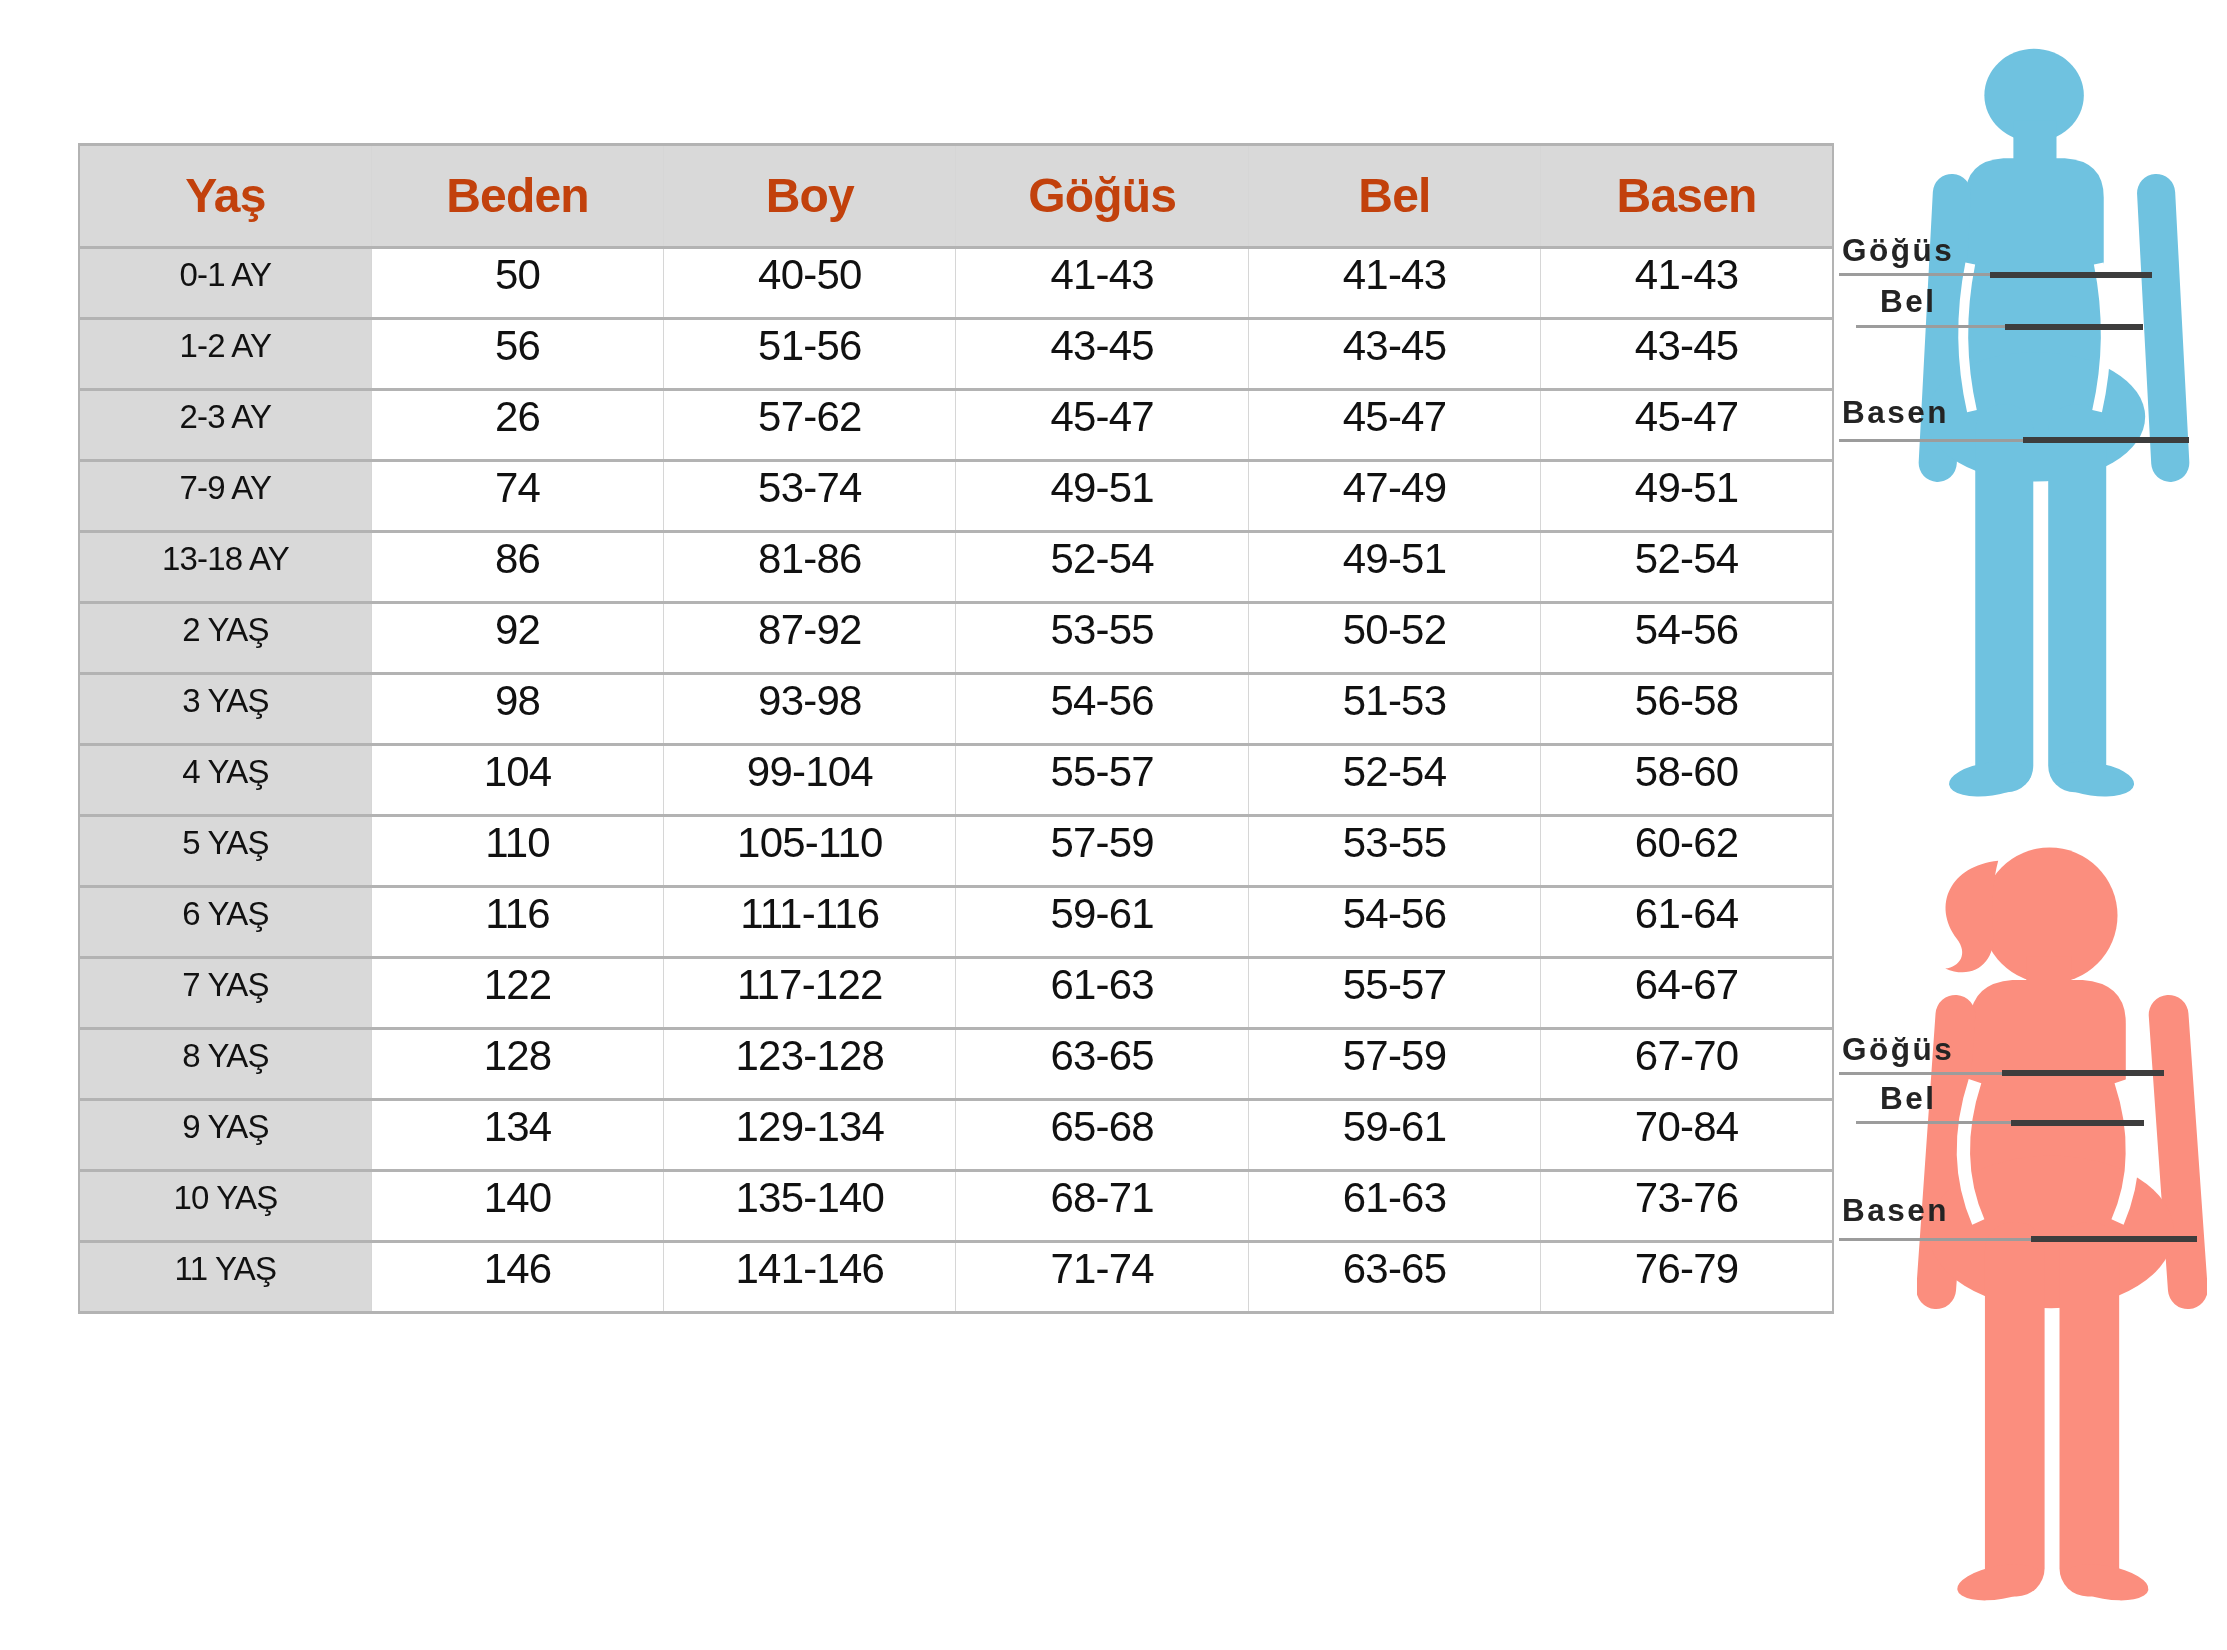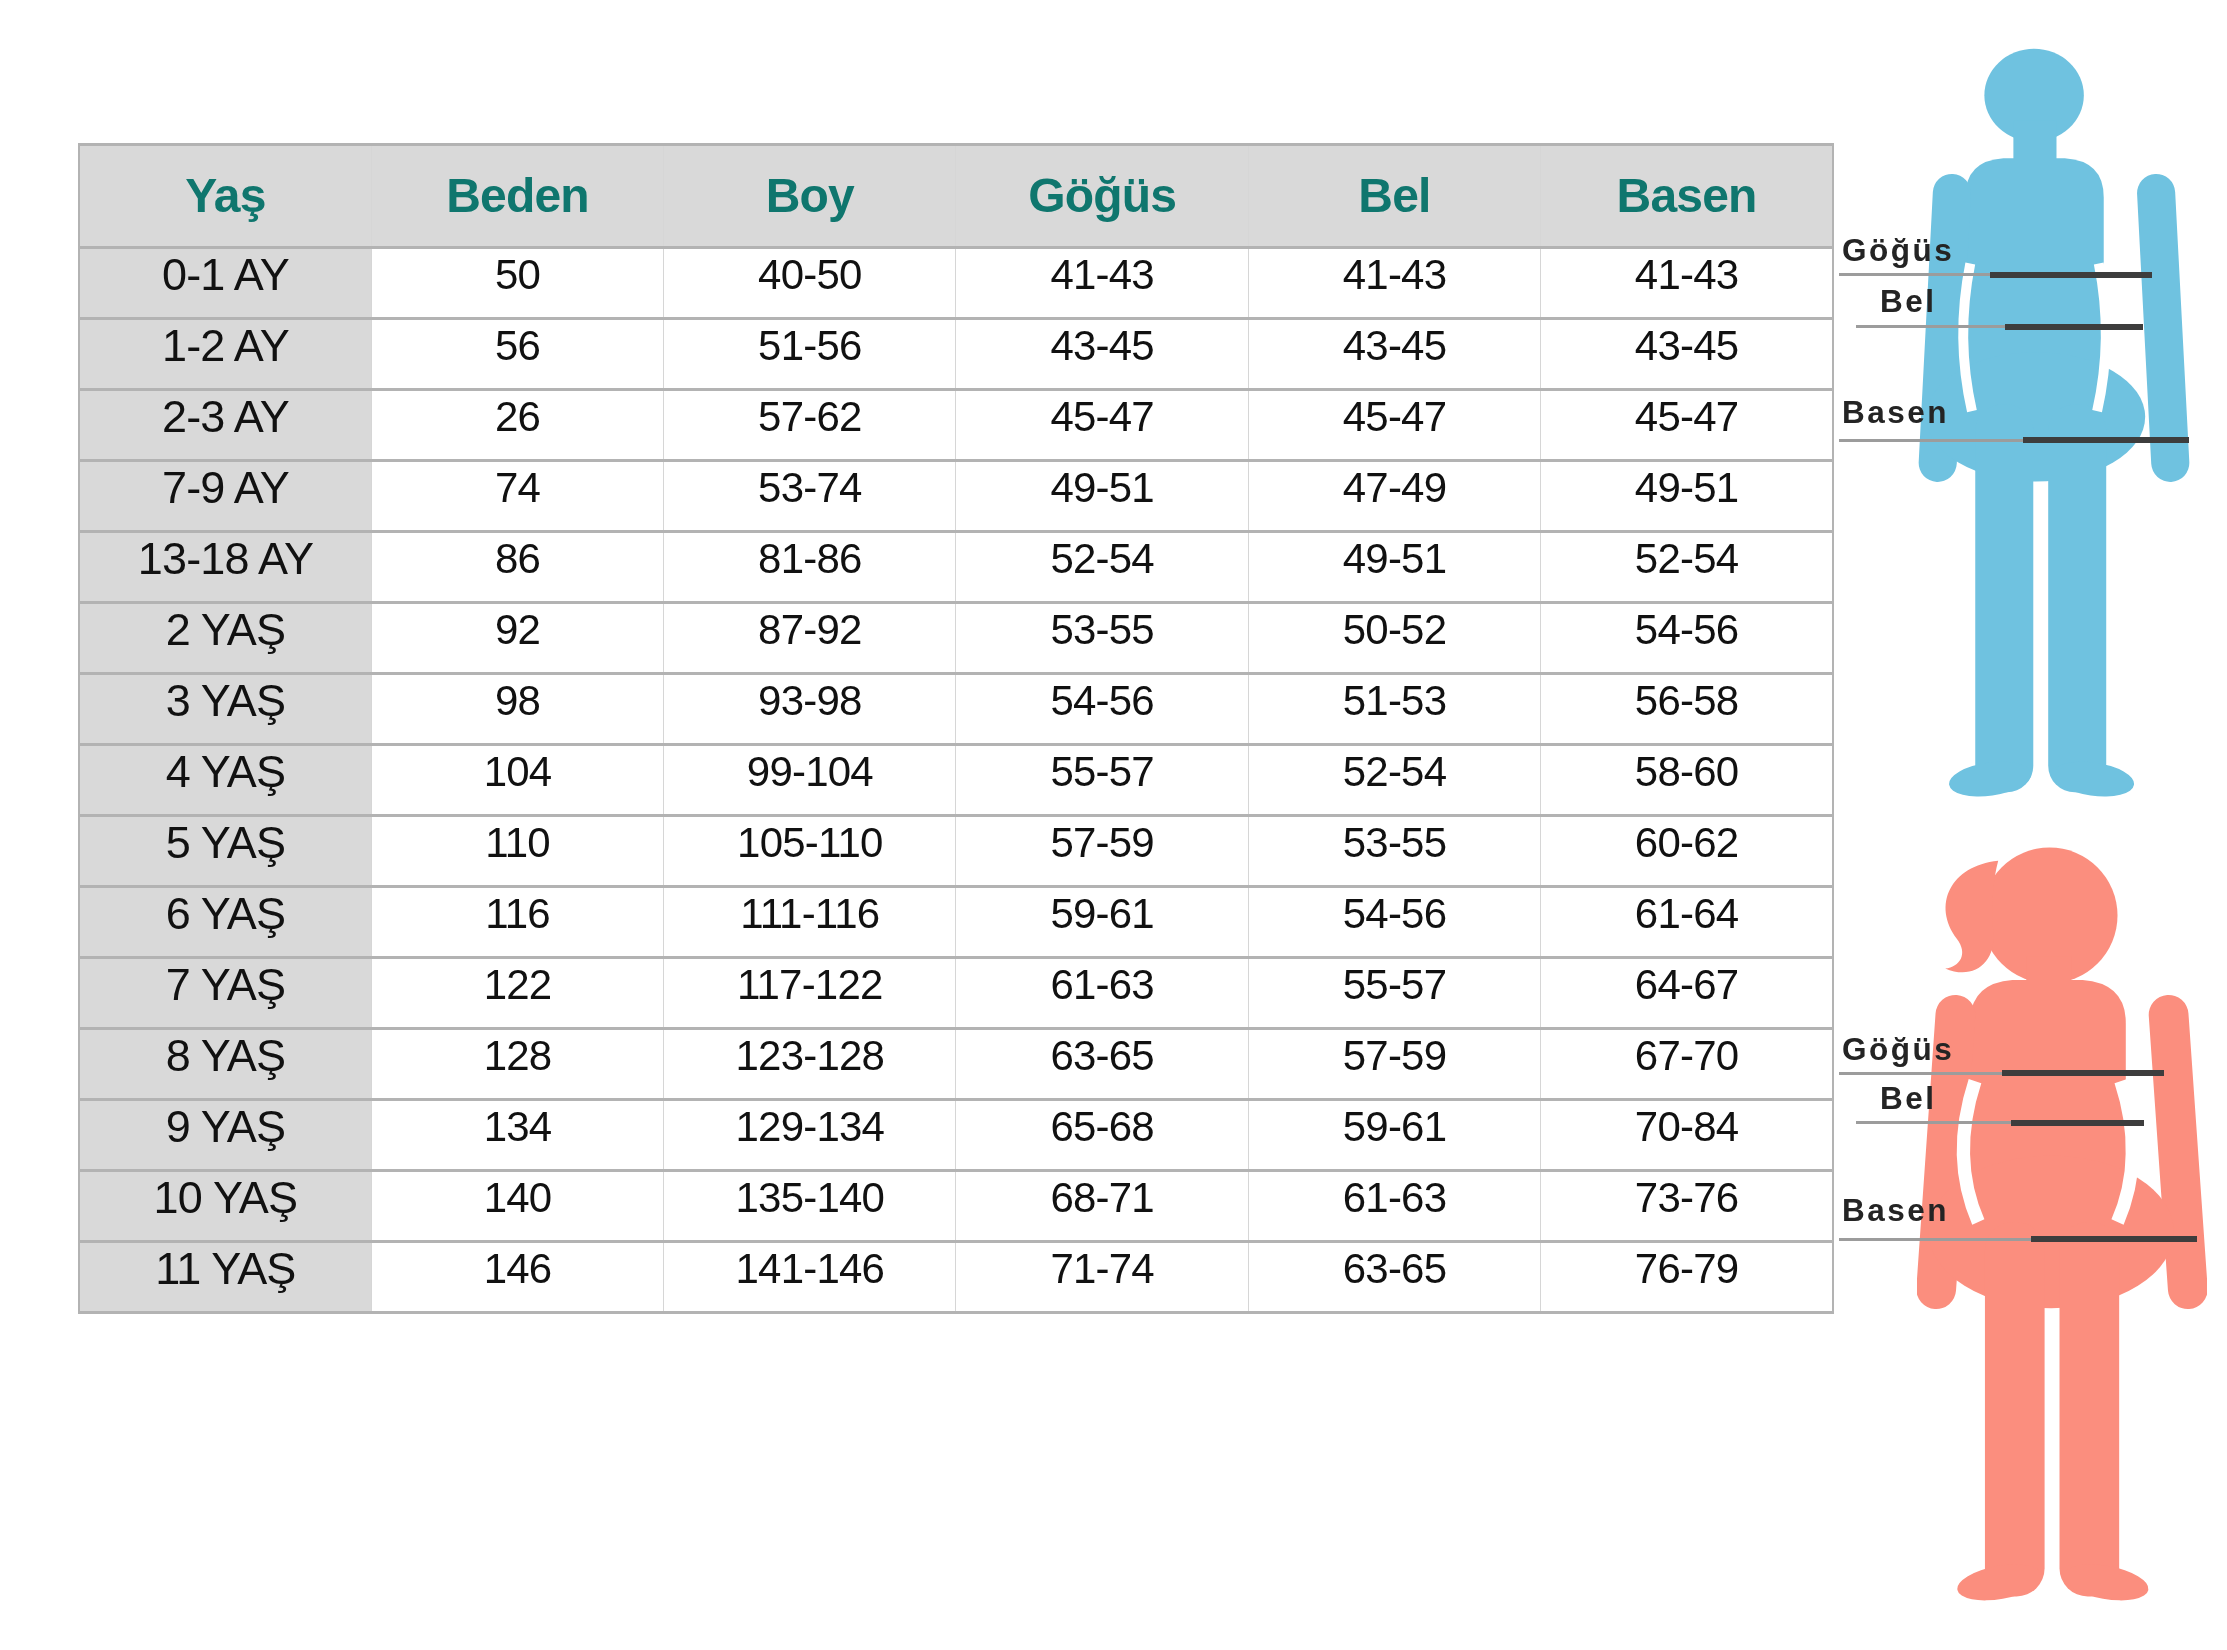--- a/index.html
+++ b/index.html
@@ -15,26 +15,26 @@
   }
   .size-table th,.size-table td{
     border-left:1.7px solid #d6d6d6;border-right:1.7px solid #d6d6d6;
     border-top:3.3px solid #b3b3b3;border-bottom:3.3px solid #b3b3b3;
     text-align:center;vertical-align:middle;
     line-height:1;white-space:nowrap;overflow:hidden;
   }
   .size-table thead th{
     background:var(--header_bg,#d9d9d9);
     height:98px;font-size:48px;font-weight:bold;
-    letter-spacing:-0.8px;color:#0f766e;
+    letter-spacing:-0.8px;color:#c2410c;
   }
   .size-table tbody tr{height:71px;}
   .size-table tbody th{ 
     background:var(--label_col_bg,#d9d9d9);
-    font-weight:normal;font-size:45px;letter-spacing:-0.8px;
+    font-weight:normal;font-size:33px;letter-spacing:-0.8px;
     padding-bottom:18px;
   }
   .size-table tbody td{
     background:#fff;font-size:42px;letter-spacing:-0.8px;
     padding-bottom:18px;
   }
 
   
   .figure{position:absolute;}
   .figure svg{position:absolute;z-index:1;}

